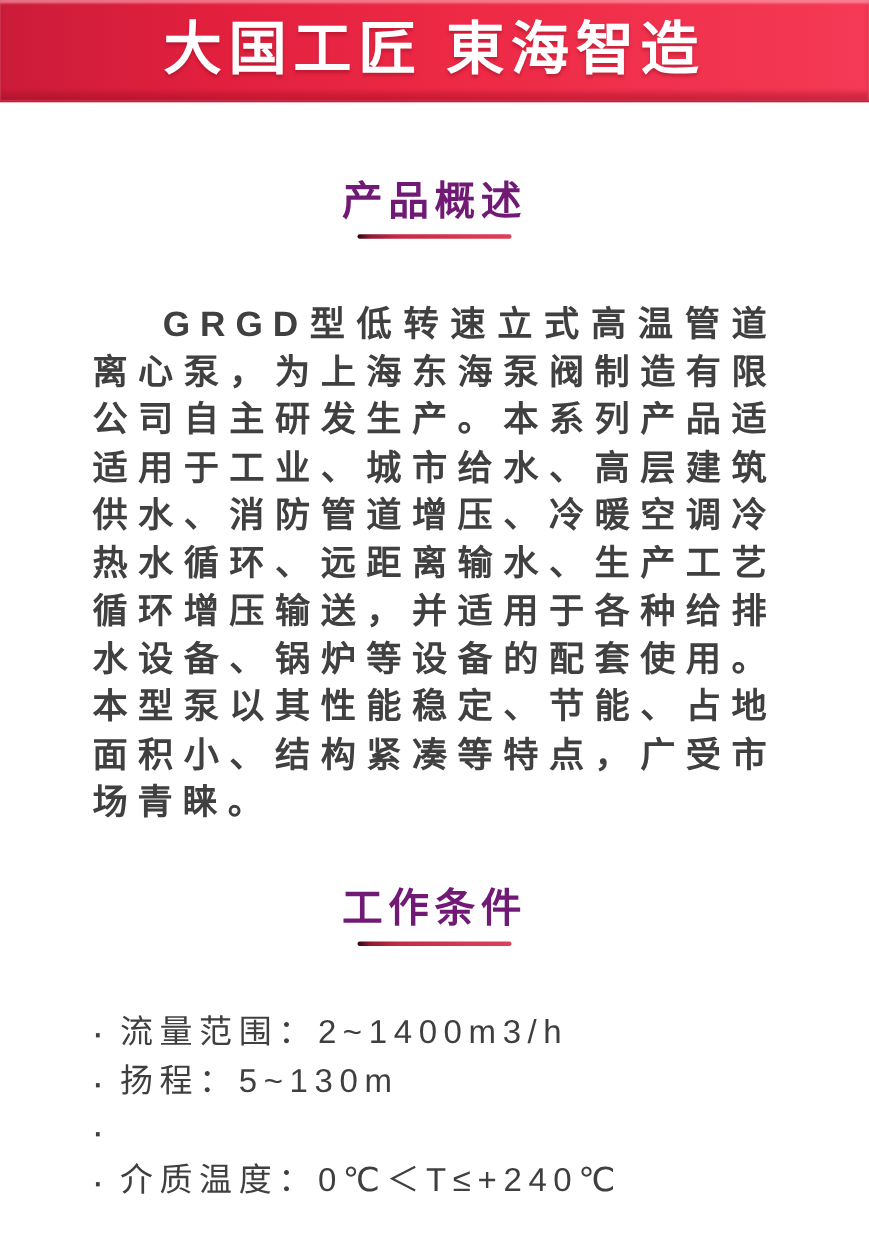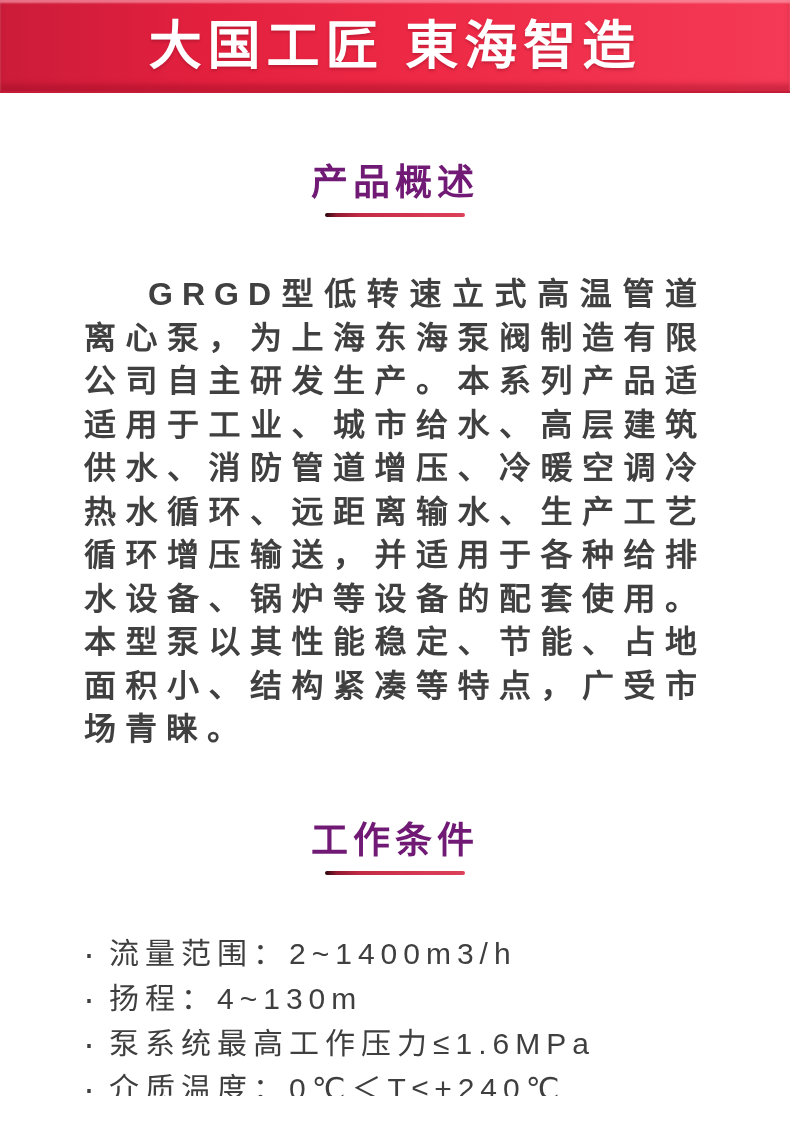--- a/index.html
+++ b/index.html
@@ -41,21 +41,21 @@
   .section-heading {
     margin-top: 71px;
     text-align: center;
     font-size: 37px;
     font-weight: 700;
     letter-spacing: 5px;
     line-height: 1;
     color: #701a75;
   }
   .section-conditions .section-heading {
-    margin-top: 70px;
+    margin-top: 55px;
   }
   .heading-underline {
     width: 140px;
     height: 4px;
     margin: 12px auto 0 auto;
     border-radius: 2px;
     background: linear-gradient(90deg, #2c060d 0%, #8f1a30 8%, #c22a44 25%, #d63952 70%, #db4158 100%);
   }
   
   .overview-paragraph {
@@ -115,25 +115,24 @@
       <h2 class="section-heading">工作条件</h2>
       <div class="heading-underline"></div>
 
       <ul class="conditions-list">
         <li class="condition-item">
           <span class="bullet-dot">·</span>
           <span class="condition-text">流量范围：2~1400m3/h</span>
         </li>
         <li class="condition-item">
           <span class="bullet-dot">·</span>
-          <span class="condition-text">扬程：4~130m</span>
+          <span class="condition-text">扬程：5~130m</span>
         </li>
         <li class="condition-item">
           <span class="bullet-dot">·</span>
-          <span class="condition-text">泵系统最高工作压力≤1.6MPa</span>
         </li>
         <li class="condition-item">
           <span class="bullet-dot">·</span>
           <span class="condition-text">介质温度：0℃＜T≤+240℃</span>
         </li>
         <li class="condition-item">
           <span class="bullet-dot">·</span>
           <span class="condition-text">泵体包含冷却水管机构</span>
         </li>
       </ul>

